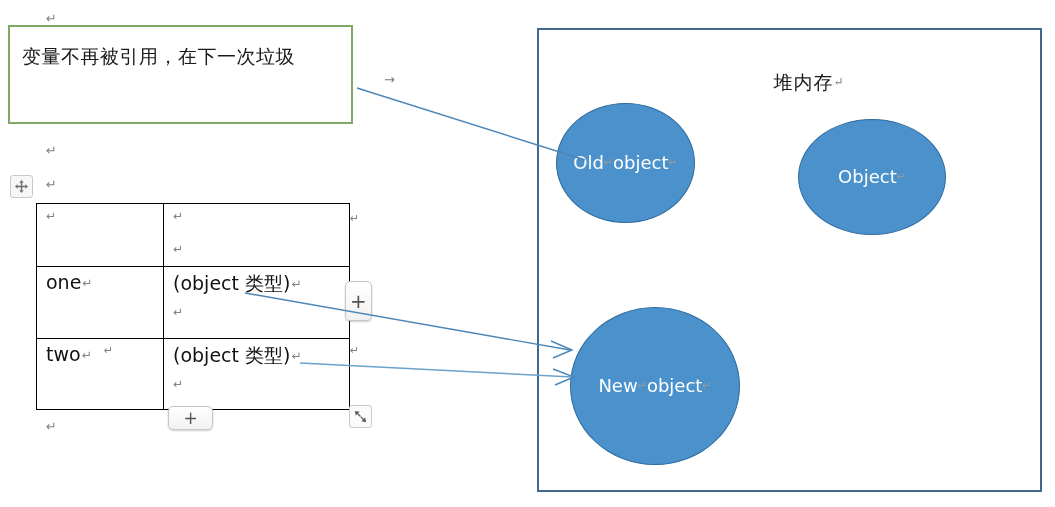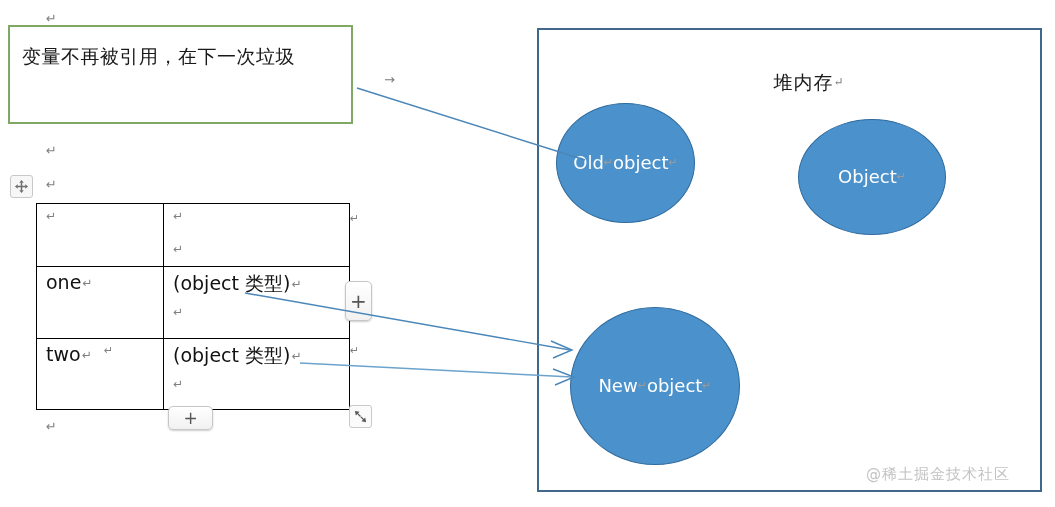--- a/index.html
+++ b/index.html
@@ -320,15 +320,14 @@
 
     <line x1="357" y1="88" x2="585" y2="160" stroke="#4a86b8" stroke-width="1.4"></line>
 
     <line x1="245" y1="293" x2="570" y2="350" stroke="#4a86b8" stroke-width="1.4"></line>
     <polyline points="551,341 572,350 553,358" fill="none" stroke="#4a86b8" stroke-width="1.4"></polyline>
 
     <line x1="300" y1="363" x2="572" y2="377" stroke="#6ba3cd" stroke-width="1.4"></line>
     <polyline points="553,369 574,377 555,385" fill="none" stroke="#4a86b8" stroke-width="1.4"></polyline>
   </svg>
 
-  <div id="watermark" class="abs">@稀土掘金技术社区</div>
 
 </div>
 
 </body></html>

